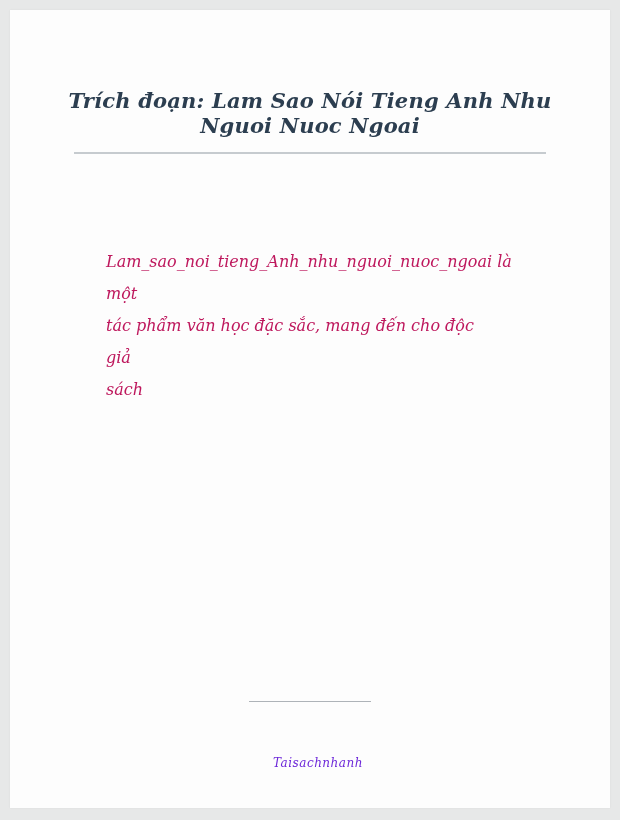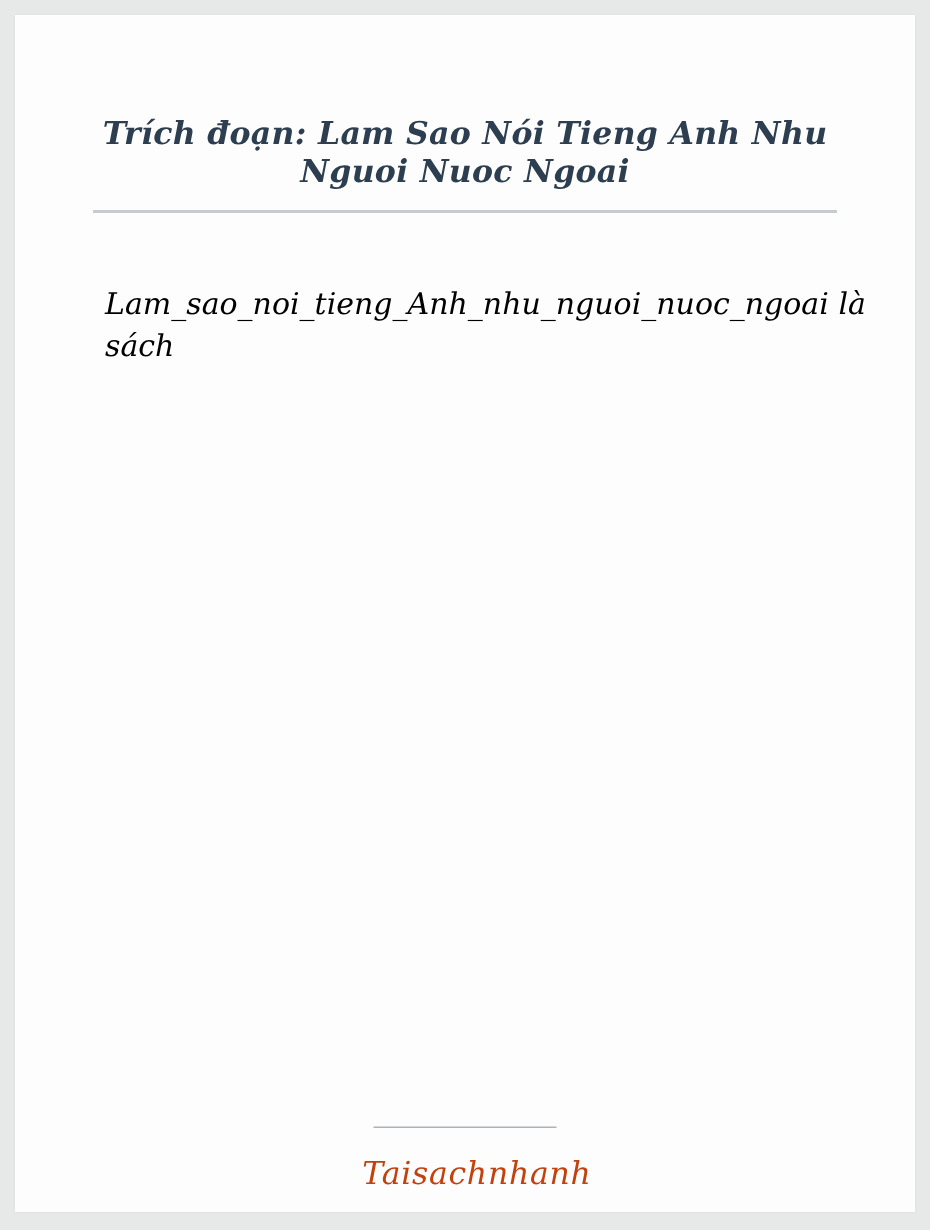--- a/index.html
+++ b/index.html
@@ -1,15 +1,15 @@
 <!DOCTYPE html>
 <html><head>
 <meta charset="utf-8">
 <style>
-  * { margin: 0; padding: 4px; box-sizing: border-box; }
+  * { margin: 0; padding: 16px; box-sizing: border-box; }
 
   html, body {
     width: 620px;
     height: 820px;
     overflow: hidden;
   }
 
   body {
     background: #e7e8e8;
     font-family: "DejaVu Serif", serif;
@@ -40,22 +40,22 @@
   .title-divider {
     border: none;
     border-top: 2px solid #c6cbcf;
     margin: 14px 48px 0 48px;
   }
 
   .excerpt-body {
     margin: 30px 48px 0 48px;
     font-family: "DejaVu Serif", serif;
     font-style: italic;
-    font-size: 20px;
-    color: #000000;
+    font-size: 16px;
+    color: #be185d;
   }
 
   .excerpt-line {
     line-height: 28px;
     height: 28px;
     white-space: nowrap;
   }
 
   .page-footer {
     position: absolute;
@@ -67,37 +67,40 @@
 
   .footer-divider {
     width: 122px;
     margin: 0 auto 6px auto;
     border-top: 1px solid #aeb3b8;
   }
 
   .footer-brand {
     font-family: "DejaVu Serif", serif;
     font-style: italic;
-    font-size: 21px;
-    color: #c2410c;
+    font-size: 12px;
+    color: #6d28d9;
     letter-spacing: 0.5px;
     margin-left: 16px;
   }
 </style>
 </head>
 <body>
 
 <div class="page">
 
   <h1 class="title">Trích đoạn: Lam Sao Nói Tieng Anh Nhu Nguoi Nuoc Ngoai</h1>
 
   <hr class="title-divider">
 
   <div class="excerpt-body">
     <div class="excerpt-line">Lam_sao_noi_tieng_Anh_nhu_nguoi_nuoc_ngoai là</div>
+    <div class="excerpt-line">một</div>
+    <div class="excerpt-line">tác phẩm văn học đặc sắc, mang đến cho độc</div>
+    <div class="excerpt-line">giả</div>
     <div class="excerpt-line">sách</div>
   </div>
 
   <div class="page-footer">
     <div class="footer-divider"></div>
     <div class="footer-brand">Taisachnhanh</div>
   </div>
 
 </div>
 

